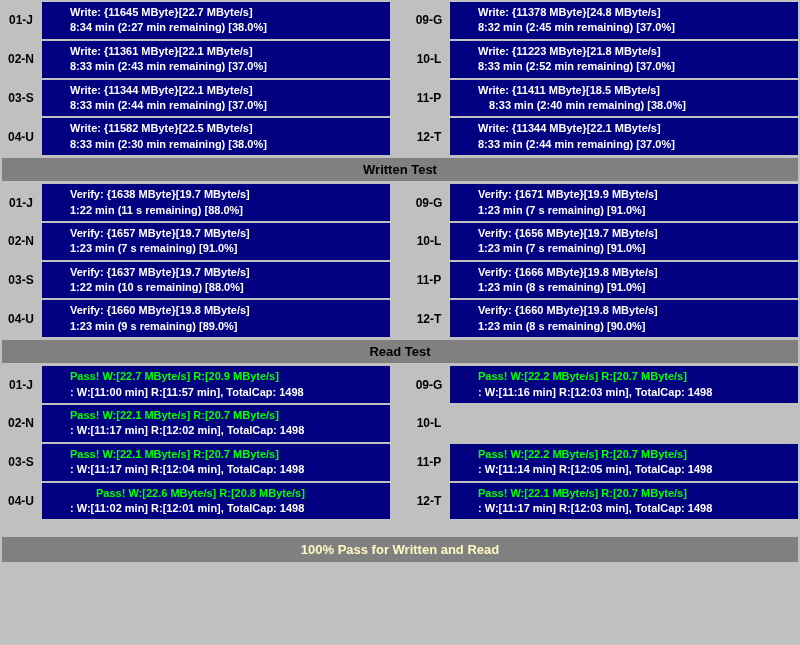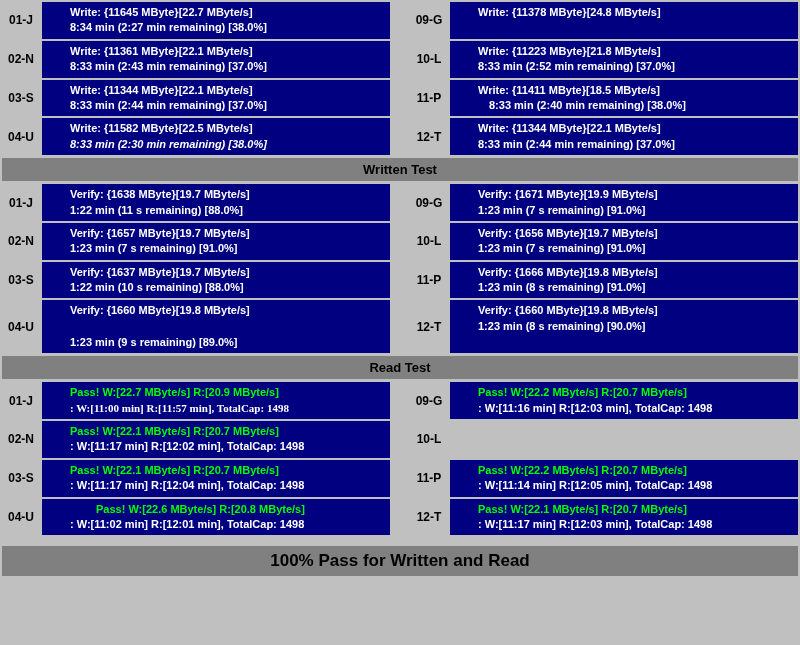--- a/index.html
+++ b/index.html
@@ -50,26 +50,26 @@
     .pass-cell {
       background: #000080;
       color: #00ff00;
       padding: 3px 5px;
       line-height: 1.4;
       font-size: 11px;
       font-weight: bold;
     }
     .footer {
       background: #808080;
-      color: #000000;
+      color: #fef9c3;
       text-align: center;
       font-weight: bold;
-      font-size: 17px;
+      font-size: 13px;
       padding: 5px;
-      margin-top: 11px;
+      margin-top: 18px;
     }
     .row-wrapper {
       display: flex;
       gap: 20px;
       margin-bottom: 2px;
     }
     .content-cell {
       flex: 1;
       padding-left: 28px;
     }
@@ -86,20 +86,21 @@
             <div class="device-label">01-J</div>
             <div class="cell content-cell">
               <div>Write: {11645 MByte}[22.7 MByte/s]</div>
               <div style="color: rgb(255, 255, 255);">8:34 min (2:27 min remaining)  [38.0%]</div>
             </div>
           </div>
           <div style="display: flex; flex: 1 1 0%; gap: 2px;">
             <div class="device-label">09-G</div>
             <div class="cell content-cell">
               <div>Write: {11378 MByte}[24.8 MByte/s]</div>
+              <div style="color: rgb(255, 255, 255);">8:32 min (2:45 min remaining)  [37.0%]</div>
             </div>
           </div>
         </div>
         <div class="row-wrapper">
           <div style="display: flex; flex: 1 1 0%; gap: 2px;">
             <div class="device-label">02-N</div>
             <div class="cell content-cell">
               <div>Write: {11361 MByte}[22.1 MByte/s]</div>
               <div style="color: rgb(255, 255, 255);">8:33 min (2:43 min remaining)  [37.0%]</div>
             </div>
@@ -126,21 +127,21 @@
               <div>Write: {11411 MByte}[18.5 MByte/s]</div>
               <div style="color: rgb(255, 255, 255); margin-left: 11px;">8:33 min (2:40 min remaining)  [38.0%]</div>
             </div>
           </div>
         </div>
         <div class="row-wrapper">
           <div style="display: flex; flex: 1 1 0%; gap: 2px;">
             <div class="device-label">04-U</div>
             <div class="cell content-cell">
               <div>Write: {11582 MByte}[22.5 MByte/s]</div>
-              <div style="color: rgb(255, 255, 255); font-style: italic;">8:33 min (2:30 min remaining)  [38.0%]</div>
+              <div style="color: rgb(255, 255, 255);">8:33 min (2:30 min remaining)  [38.0%]</div>
             </div>
           </div>
           <div style="display: flex; flex: 1 1 0%; gap: 2px;">
             <div class="device-label">12-T</div>
             <div class="cell content-cell">
               <div>Write: {11344 MByte}[22.1 MByte/s]</div>
               <div style="color: rgb(255, 255, 255);">8:33 min (2:44 min remaining)  [37.0%]</div>
             </div>
           </div>
         </div>
@@ -196,21 +197,21 @@
               <div>Verify: {1666 MByte}[19.8 MByte/s]</div>
               <div style="color: rgb(255, 255, 255);">1:23 min (8 s remaining)   [91.0%]</div>
             </div>
           </div>
         </div>
         <div class="row-wrapper">
           <div style="display: flex; flex: 1 1 0%; gap: 2px;">
             <div class="device-label">04-U</div>
             <div class="cell content-cell">
               <div>Verify: {1660 MByte}[19.8 MByte/s]</div>
-              <div style="color: rgb(255, 255, 255); margin-top: 16px;">1:23 min (9 s remaining)   [89.0%]</div>
+              <div style="color: rgb(255, 255, 255);">1:23 min (9 s remaining)   [89.0%]</div>
             </div>
           </div>
           <div style="display: flex; flex: 1 1 0%; gap: 2px;">
             <div class="device-label">12-T</div>
             <div class="cell content-cell">
               <div>Verify: {1660 MByte}[19.8 MByte/s]</div>
               <div style="color: rgb(255, 255, 255);">1:23 min (8 s remaining)   [90.0%]</div>
             </div>
           </div>
         </div>
@@ -218,21 +219,21 @@
     <div class="section-header">Read Test</div>
   </div>
 
   <div class="section">
     <div id="pass-rows">
         <div class="row-wrapper">
           <div style="display: flex; flex: 1 1 0%; gap: 2px;">
             <div class="device-label">01-J</div>
             <div class="pass-cell content-cell">
               <div style="color: rgb(0, 255, 0);">Pass! W:[22.7 MByte/s] R:[20.9 MByte/s]</div>
-              <div style="color: rgb(255, 255, 255); font-family: Liberation Serif, serif;">: W:[11:00 min] R:[11:57 min], TotalCap: 1498</div>
+              <div style="color: rgb(255, 255, 255);">: W:[11:00 min] R:[11:57 min], TotalCap: 1498</div>
             </div>
           </div>
           <div style="display: flex; flex: 1 1 0%; gap: 2px;">
             <div class="device-label">09-G</div>
             <div class="pass-cell content-cell">
               <div style="color: rgb(0, 255, 0);">Pass! W:[22.2 MByte/s] R:[20.7 MByte/s]</div>
               <div style="color: rgb(255, 255, 255);">: W:[11:16 min] R:[12:03 min], TotalCap: 1498</div>
             </div>
           </div>
         </div>

